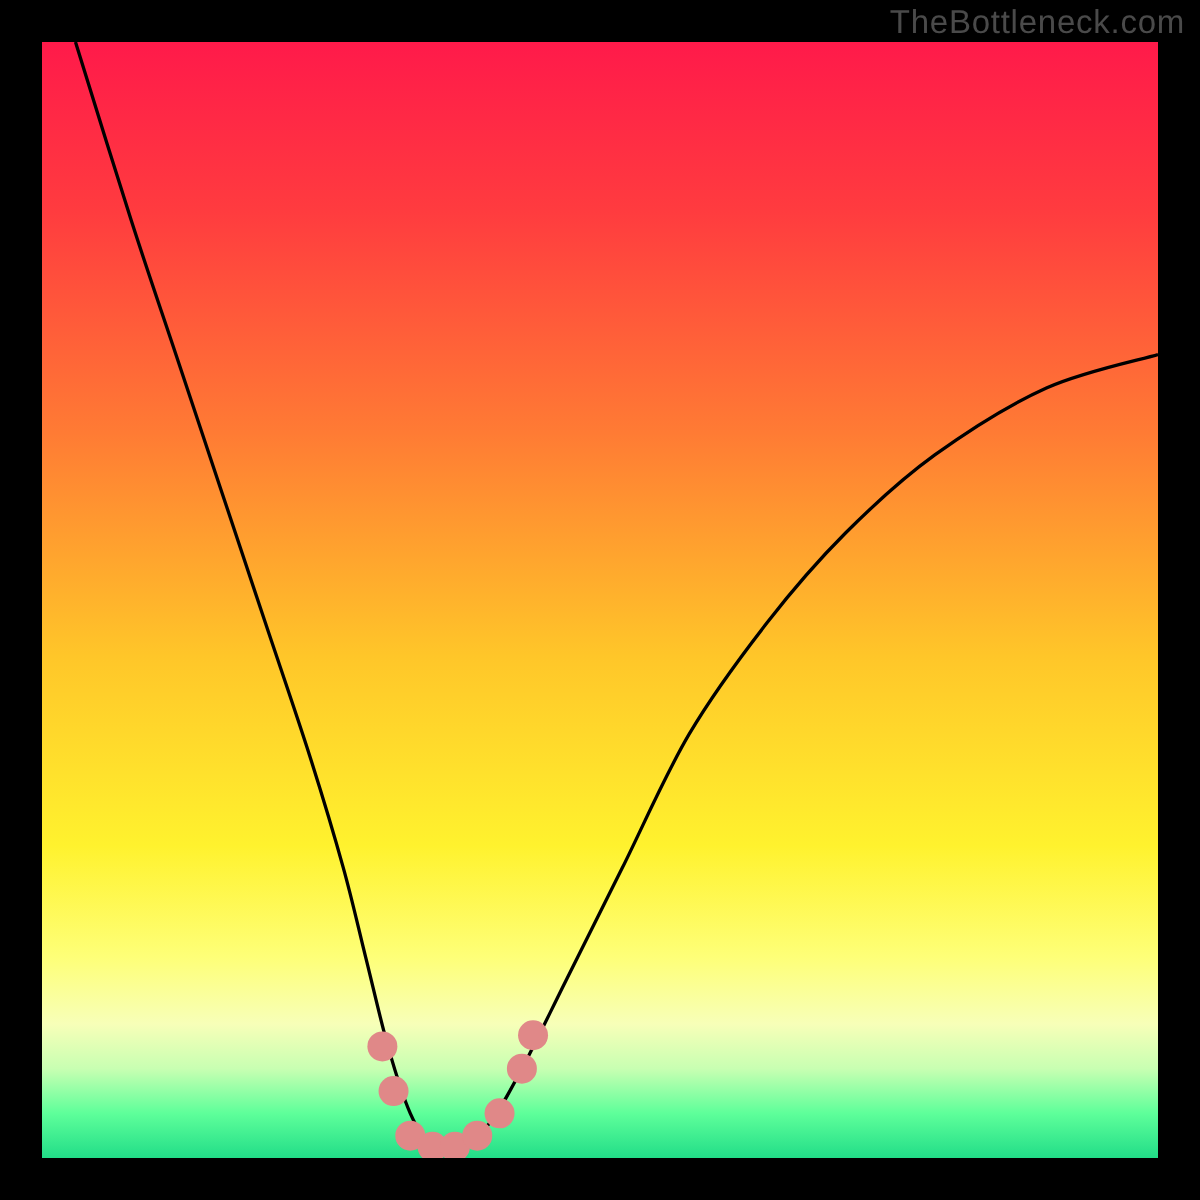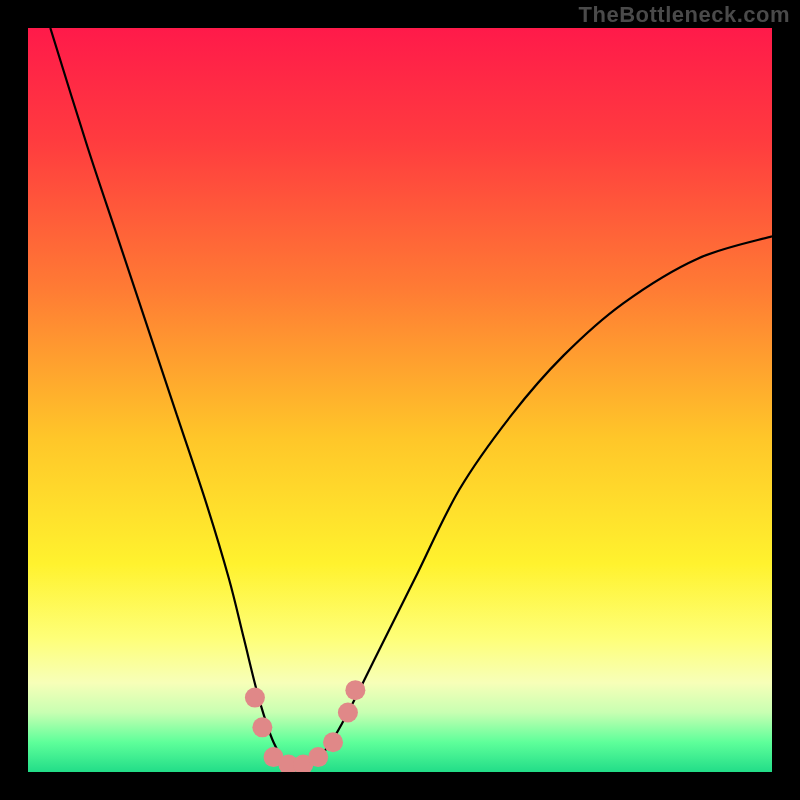--- a/index.html
+++ b/index.html
@@ -40,21 +40,21 @@
     left: 0;
     width: 100%;
     height: 100%;
   }
   .watermark {
     position: absolute;
     top: 2px;
     right: 10px;
     color: #4a4a4a;
     font-size: 22px;
-    font-weight: 700;
+    font-weight: 400;
     letter-spacing: 0.5px;
   }
 </style>
 </head>
 <body>
 
 <div class="outer-frame">
 
   <div class="watermark">TheBottleneck.com</div>
 

